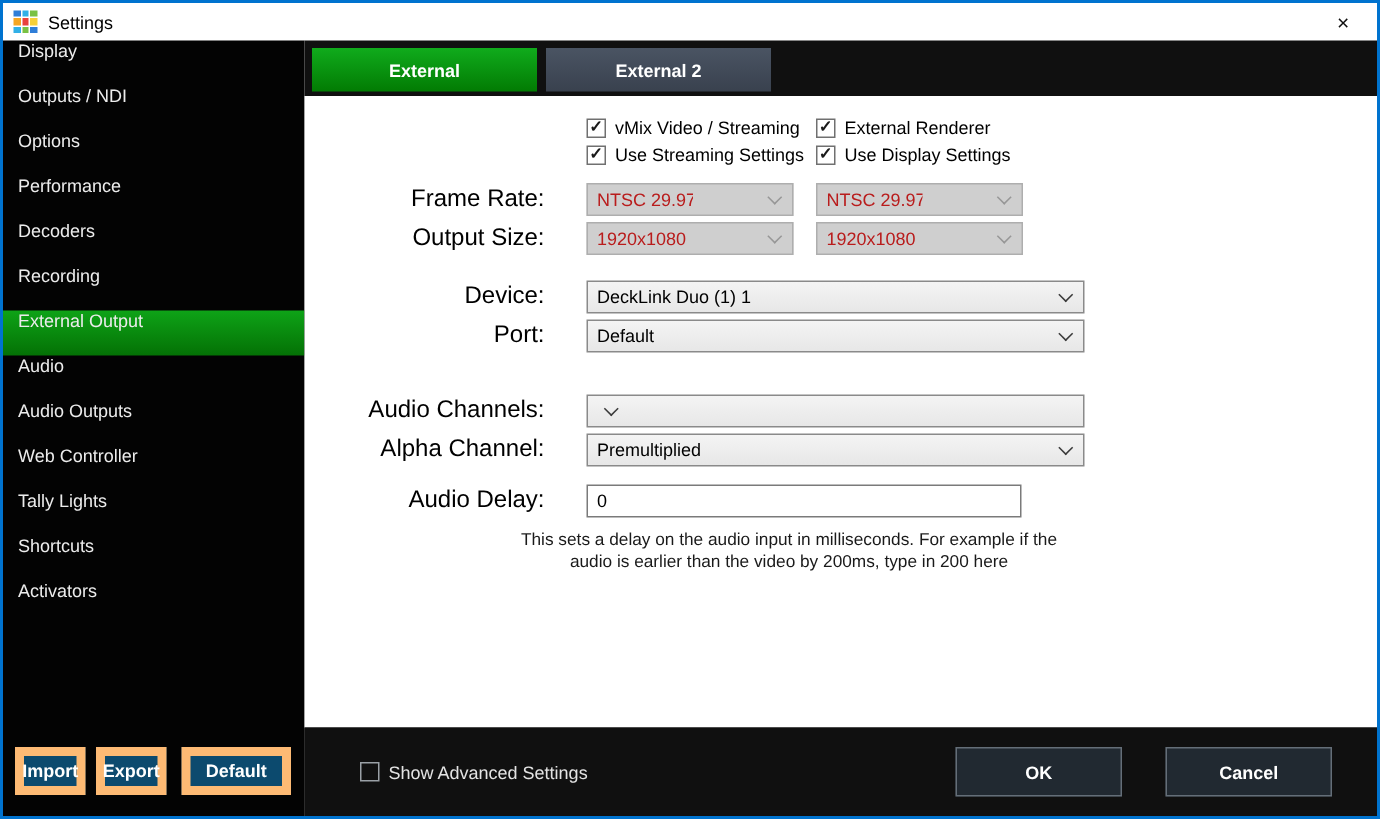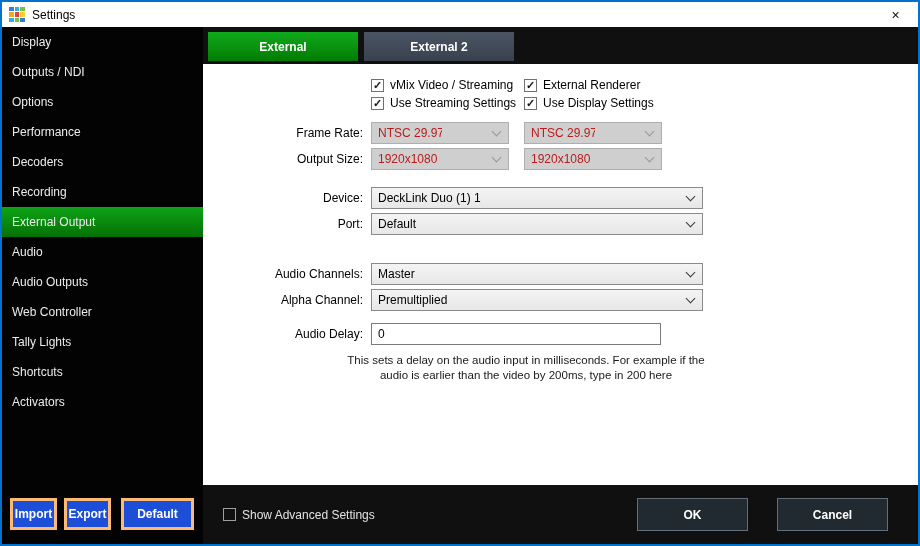--- a/index.html
+++ b/index.html
@@ -25,29 +25,29 @@
   .close-btn{
     margin-left:auto; width:45px; height:25px; display:flex;
     align-items:center; justify-content:center; font-size:14px; color:#111; cursor:pointer;
   }
 
   
   .sidebar{
     position:absolute; top:25px; left:0; width:201px; bottom:0; background:#030303;
   }
   .side-item{
-    height:30px; display:flex; align-items:center; padding-left:10px;
+    height:30px; display:flex; align-items:flex-start; padding-left:10px;
     color:#ececec; font-size:12px; cursor:pointer;
   }
   .side-item.selected{
     background:linear-gradient(to bottom,#0ea317,#047105);
   }
   .side-btn{
     position:absolute; bottom:14px; height:32px;
-    background:#1d4ed8; border:3px solid #fdba74; color:#fff;
+    background:#0c4a6e; border:6px solid #fdba74; color:#fff;
     font-size:12px; font-weight:bold; display:flex; align-items:center; justify-content:center;
     cursor:pointer;
   }
   .btn-import{ left:8px;  width:47px; }
   .btn-export{ left:62px; width:47px; }
   .btn-default{ left:119px; width:73px; }
 
   
   .content{ position:absolute; top:25px; left:201px; right:0; bottom:0; background:#101010; }
   .tabs{ height:37px; padding:5px 4px 0 5px; display:flex; gap:6px; }
@@ -57,21 +57,21 @@
   }
   .tab.active{ background:linear-gradient(to bottom,#10ab1c,#027b03); }
   .tab.inactive{ background:linear-gradient(to bottom,#4a5463,#39414e); }
 
   .panel{
     position:absolute; top:37px; left:0; right:0; bottom:59px; background:#fff;
     padding-top:14px; overflow:hidden;
   }
 
   .frow{ display:flex; align-items:center; margin-bottom:4px; }
-  .flabel{ width:160px; text-align:right; margin-right:8px; font-size:12px; color:#000; }
+  .flabel{ width:160px; text-align:right; margin-right:28px; font-size:16px; color:#000; }
   .col1{ width:153px; display:flex; align-items:center; }
   .col2{ display:flex; align-items:center; }
   .mt12{ margin-top:12px; } .mt17{ margin-top:17px; } .mt28{ margin-top:28px; }
 
   
   .cb{
     width:13px; height:13px; background:#fff; border:1px solid #707070;
     display:inline-flex; align-items:center; justify-content:center;
     margin-right:6px; cursor:pointer; flex:0 0 auto;
   }
@@ -102,21 +102,21 @@
   .help{
     margin-left:143px; width:360px; margin-top:8px; text-align:center;
     font-size:11.5px; color:#1a1a1a; line-height:1.3;
   }
 
   
   .footer{
     position:absolute; left:0; right:0; bottom:0; height:59px; background:#101010;
     display:flex; align-items:center;
   }
-  .footer .cbwrap{ margin-left:20px; display:flex; align-items:center; }
+  .footer .cbwrap{ margin-left:37px; display:flex; align-items:center; }
   .footer .cb-label{ color:#e3e3e3; }
   .footer-btn{
     width:111px; height:33px; background:#212931; border:1px solid #646e78;
     color:#fff; font-size:12px; font-weight:bold; display:flex; align-items:center; justify-content:center;
     cursor:pointer;
   }
   .btn-ok{ margin-left:auto; }
   .btn-cancel{ margin-left:29px; margin-right:30px; }
 </style>
 </head>
@@ -261,21 +261,20 @@
         <div class="flabel">Port:</div>
         <div class="dd w290">
           <span class="dd-text">Default</span>
           <span class="chev"></span>
         </div>
       </div>
 
       <div class="frow mt28">
         <div class="flabel">Audio Channels:</div>
         <div class="dd w290">
-          <span class="dd-text">Master</span>
           <span class="chev"></span>
         </div>
       </div>
 
       <div class="frow">
         <div class="flabel">Alpha Channel:</div>
         <div class="dd w290">
           <span class="dd-text">Premultiplied</span>
           <span class="chev"></span>
         </div>

